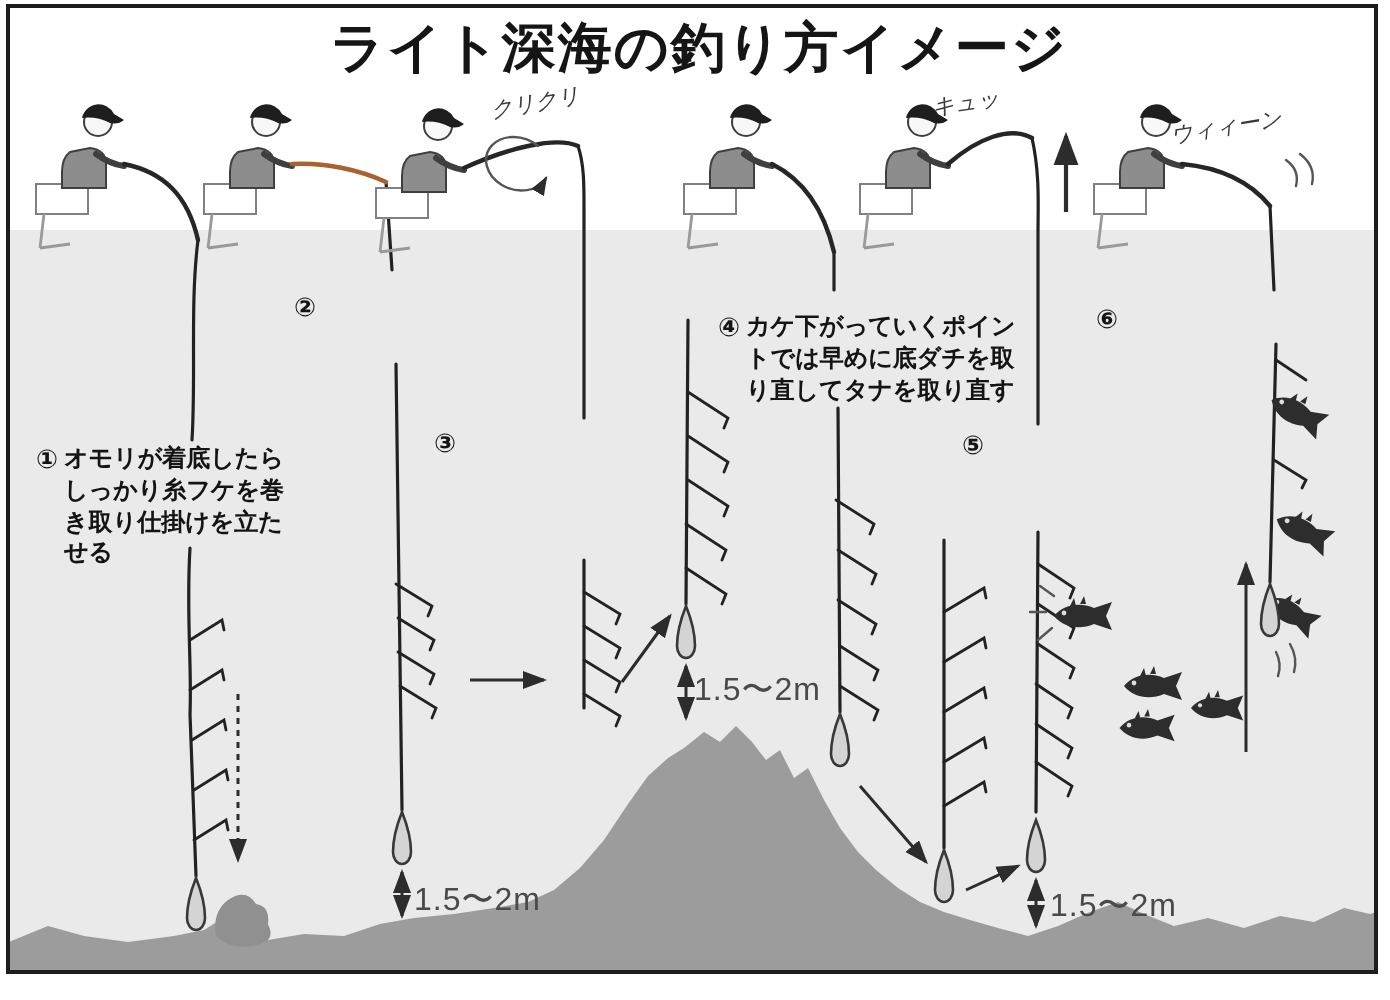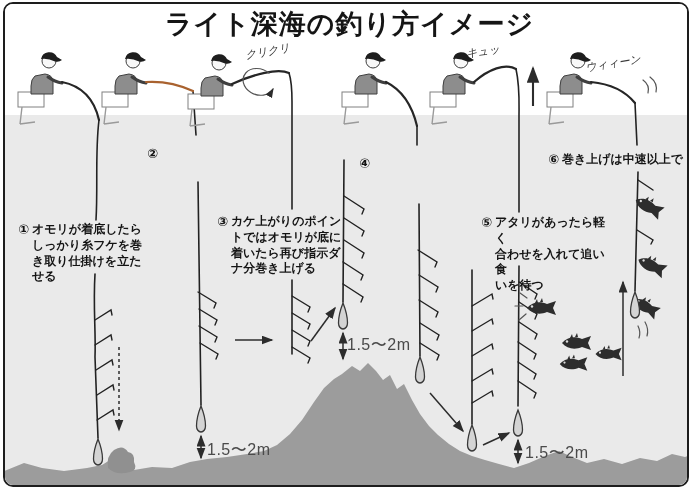--- a/index.html
+++ b/index.html
@@ -1,21 +1,21 @@
 <!DOCTYPE html>
 <html style="--water: #eaeaea; --seafloor: #9c9c9c; --ink: #222222; --rod_accent: #a9622f;"><head>
 <meta charset="utf-8">
 <style>
   :root{
     --water:#eaeaea; --seafloor:#9c9c9c; --ink:#222222; --rod_accent:#a9622f;
   }
   html,body{margin:0;padding:0;background:#fff;}
   body{width:695px;height:500px;position:relative;font-family:"Liberation Sans","DejaVu Sans",sans-serif;}
   .frame{position:absolute;left:3px;top:2px;width:682px;height:481px;border:2.5px solid #1d1d1d;
-         border-radius:10px;overflow:hidden;}
+         border-radius:0;overflow:hidden;}
   .inner{position:absolute;left:-3px;top:-2px;width:695px;height:500px;}
   .sky{position:absolute;left:0;top:0;width:695px;height:113px;background:#ffffff;}
   .water{position:absolute;left:0;top:113px;width:695px;height:377px;background:var(--water);}
   svg.scene{position:absolute;left:0;top:0;width:695px;height:500px;}
 
   .title{position:absolute;left:0;top:4px;width:695px;margin:0;text-align:center;
          font-size:27px;font-weight:bold;letter-spacing:1px;color:#151515;}
 
   .step{position:absolute;display:flex;gap:3px;font-weight:bold;font-size:12px;
         line-height:1.32;color:#141414;}
@@ -202,37 +202,32 @@
     <span class="txt">オモリが着底したら
 しっかり糸フケを巻
 き取り仕掛けを立た
 せる</span>
   </div>
   <div class="step s2">
     <span class="num">②</span>
   </div>
   <div class="step s3">
     <span class="num">③</span>
-    <span class="txt">カケ上がりのポイン
-トではオモリが底に
-着いたら再び指示ダ
-ナ分巻き上げる</span>
   </div>
   <div class="step s4">
     <span class="num">④</span>
+    <span class="txt">カケ下がっていくポイン
+トでは早めに底ダチを取
+り直してタナを取り直す</span>
   </div>
   <div class="step s5">
     <span class="num">⑤</span>
-    <span class="txt">アタリがあったら軽く
-合わせを入れて追い食
-いを待つ</span>
   </div>
   <div class="step s6">
     <span class="num">⑥</span>
-    <span class="txt">巻き上げは中速以上で</span>
   </div>
 
   <div class="depth d1">1.5〜2m</div>
   <div class="depth d2">1.5〜2m</div>
   <div class="depth d3">1.5〜2m</div>
 
   <div class="sfx x1">クリクリ</div>
   <div class="sfx x2">キュッ</div>
   <div class="sfx x3">ウィィーン</div>
  </div>

